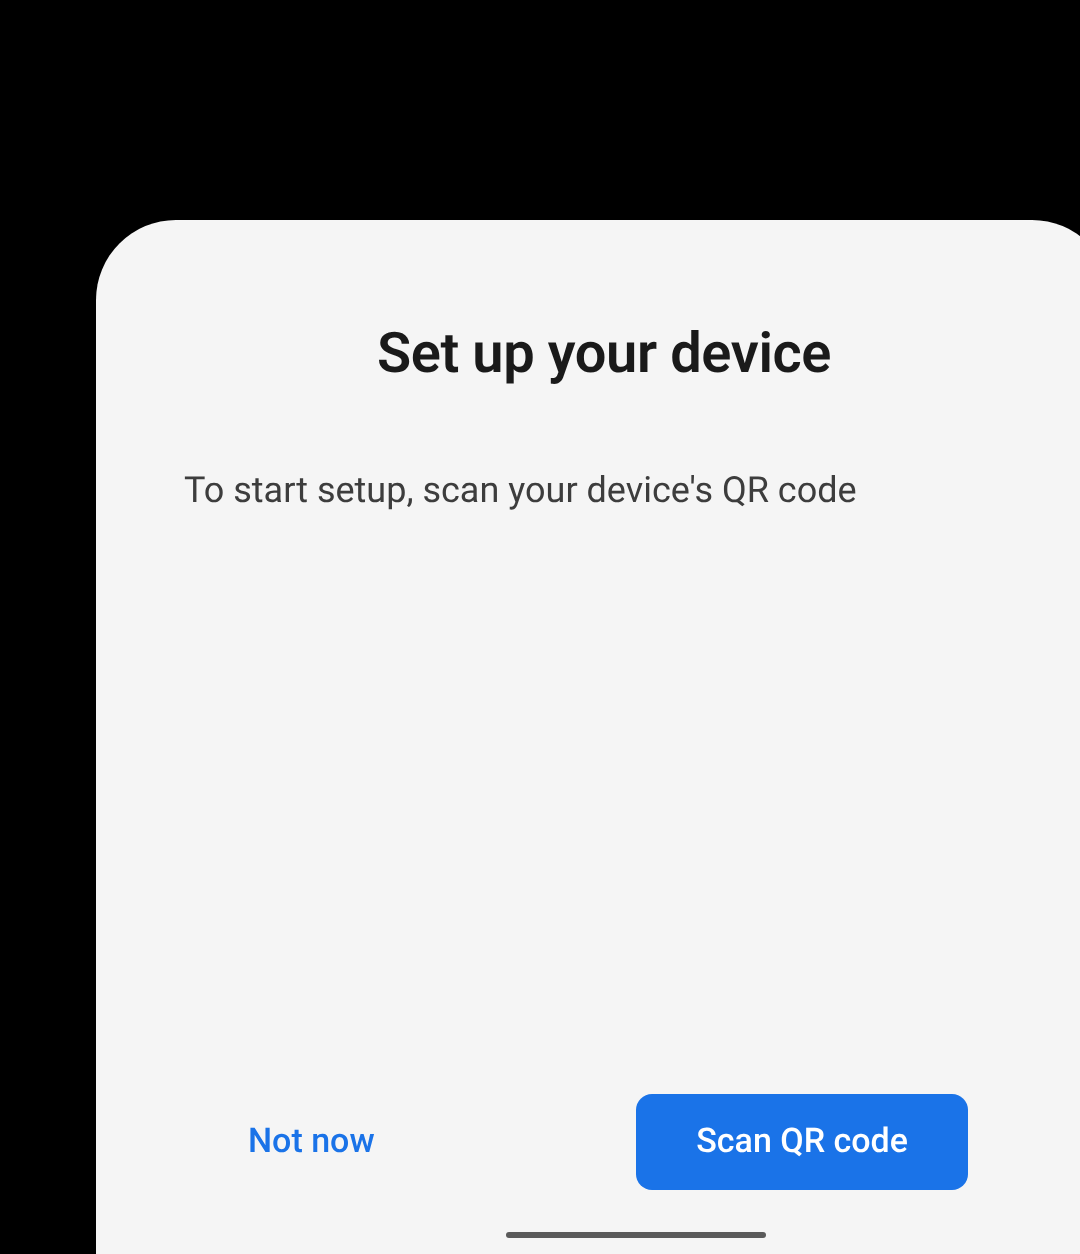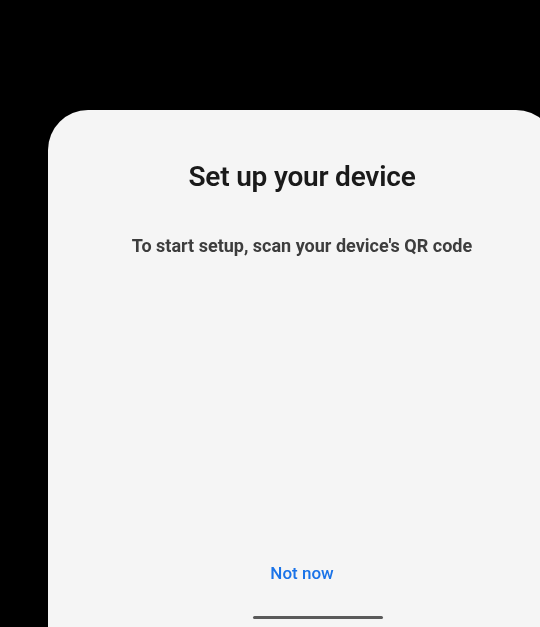--- a/index.html
+++ b/index.html
@@ -29,36 +29,35 @@
       padding: 34px 28px 18px 28px;
     }
     .title {
       text-align: center;
       font-size: 28px;
       font-weight: 600;
       color: #1a1a1a;
       letter-spacing: -0.2px;
     }
     .subtitle {
-      text-align: center;
+      text-align: left;
       font-size: 18px;
       color: #3d3d3d;
       margin-top: 26px;
-      font-weight: 700;
+      font-weight: 400;
     }
     .spacer {
       flex: 1;
     }
     .footer {
       display: flex;
       justify-content: space-between;
       align-items: center;
       padding: 0 12px 0 12px;
       margin-bottom: 14px;
-      flex-direction: column;
     }
     .btn-text {
       background: transparent;
       border: none;
       color: #1a73e8;
       font-size: 17px;
       font-weight: 500;
       cursor: pointer;
       padding: 12px 4px;
       font-family: inherit;
@@ -87,15 +86,16 @@
   </style>
 </head>
 <body>
 
 <div class="sheet">
   <h1 class="title">Set up your device</h1>
   <p class="subtitle">To start setup, scan your device's QR code</p>
   <div class="spacer"></div>
   <div class="footer">
     <button class="btn-text">Not now</button>
+    <button class="btn-primary">Scan QR code</button>
   </div>
   <div class="nav-handle"></div>
 </div>
 
 </body></html>

